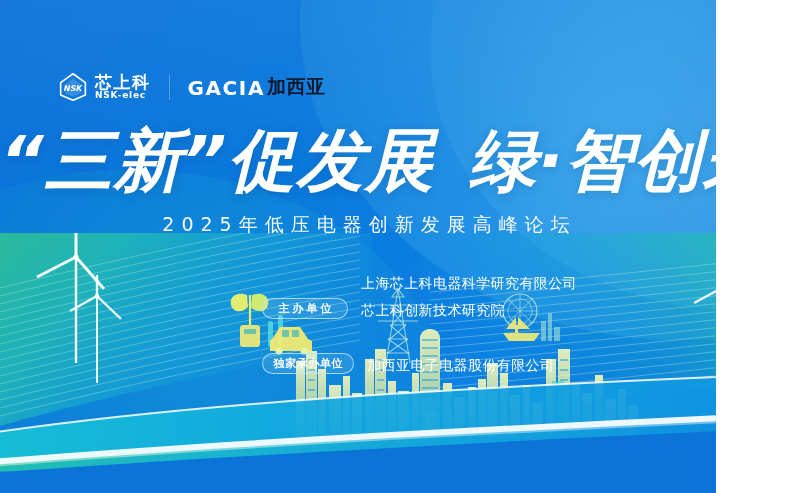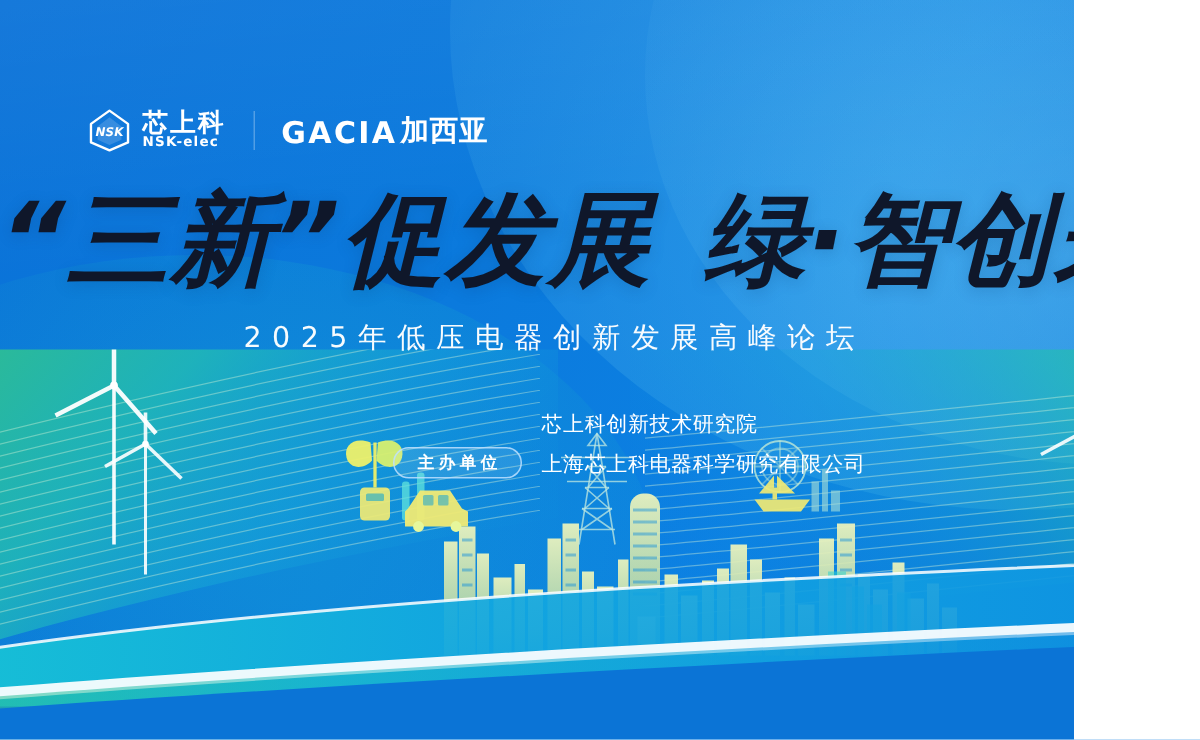--- a/index.html
+++ b/index.html
@@ -107,41 +107,41 @@
     gap: 2px;
     white-space: nowrap;
   }
   .logo-gacia-en {
     color: #ffffff;
     font-size: 20px;
     font-weight: bold;
     letter-spacing: 1.6px;
   }
   .logo-gacia-cn {
-    color: #ffffff;
+    color: #0f172a;
     font-size: 19px;
     font-weight: bold;
     letter-spacing: 0.5px;
   }
 
   
   .headline {
     position: absolute;
     left: 0; right: 0;
     top: 124px;
     text-align: center;
     white-space: nowrap;
   }
   .headline-inner {
     display: inline-flex;
     align-items: baseline;
     gap: 34px;
   }
   .headline span {
-    color: #0f172a;
+    color: #ffffff;
     font-size: 68px;
     font-weight: bold;
     font-style: italic;
     letter-spacing: 1px;
     line-height: 1.08;
     text-shadow: 0 2px 10px rgba(4,60,120,0.22);
   }
 
   .subtitle {
     position: absolute;
@@ -479,19 +479,25 @@
       <span>绿·智创未来</span>
     </div>
   </div>
 
   <div class="subtitle">2025年低压电器创新发展高峰论坛</div>
 
   <div class="org-block">
     <div class="org-row">
       <div class="org-badge">主办单位</div>
       <div class="org-names">
+        <div class="org-name">上海芯上科电器科学研究有限公司</div>
         <div class="org-name">芯上科创新技术研究院</div>
-        <div class="org-name">上海芯上科电器科学研究有限公司</div>
+      </div>
+    </div>
+    <div class="org-row">
+      <div class="org-badge tight">独家承办单位</div>
+      <div class="org-names">
+        <div class="org-name">加西亚电子电器股份有限公司</div>
       </div>
     </div>
   </div>
 
 </div>
 
 </body></html>

